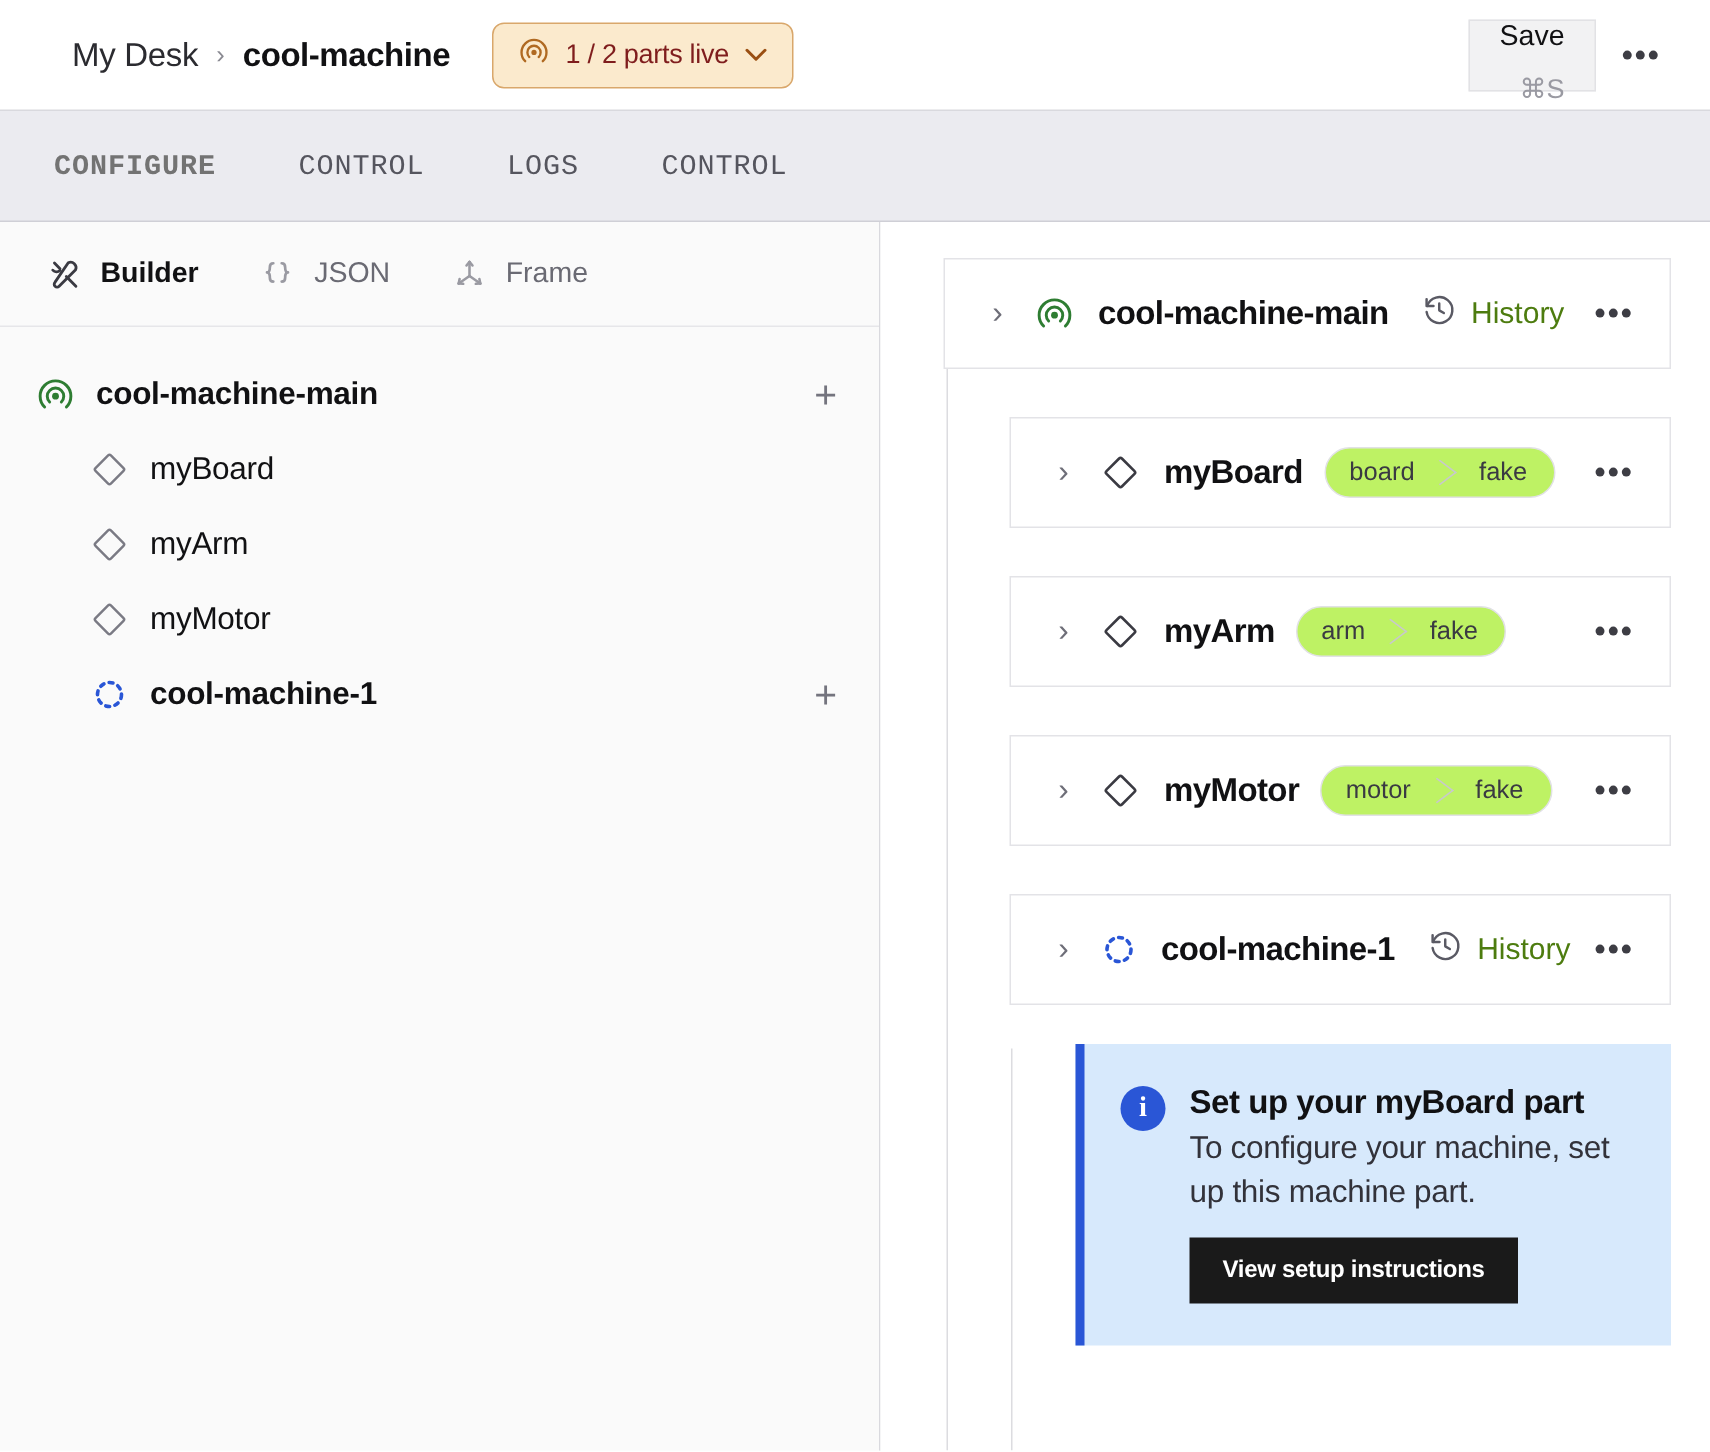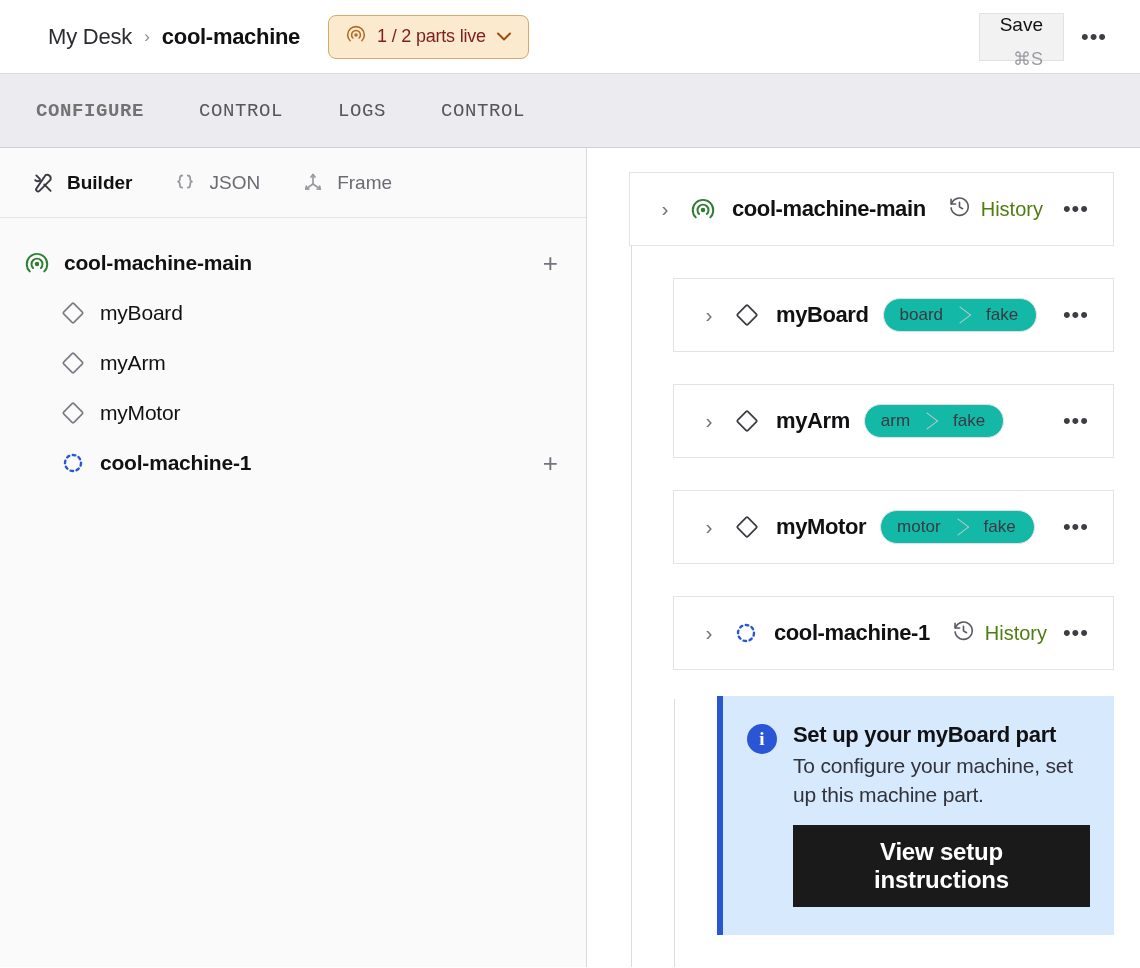--- a/index.html
+++ b/index.html
@@ -218,21 +218,21 @@
     font-size: 22px;
     font-weight: 700;
     letter-spacing: -0.4px;
     color: #111113;
   }
   .type-pill {
     margin-left: 14px;
     display: flex;
     align-items: stretch;
     height: 34px;
-    background: #14b8a6;
+    background: #bef264;
     border: 1px solid #e1e1e5;
     border-radius: 17px;
     overflow: hidden;
   }
   .type-pill .seg {
     display: flex; align-items: center;
     padding: 0 14px 0 16px;
     font-size: 17px;
     color: #3a3a42;
   }
@@ -307,21 +307,21 @@
     font-size: 21px;
     color: #32323a;
     line-height: 1.36;
     letter-spacing: -0.2px;
   }
   .setup-btn {
     margin-top: 16px;
     background: #1a1a1a;
     color: #ffffff;
     border: none;
-    font-size: 24px;
+    font-size: 16px;
     font-weight: 700;
     padding: 13px 22px;
     cursor: pointer;
     font-family: "Liberation Sans", sans-serif;
     letter-spacing: -0.2px;
   }
 </style>
 </head>
 <body>
 

